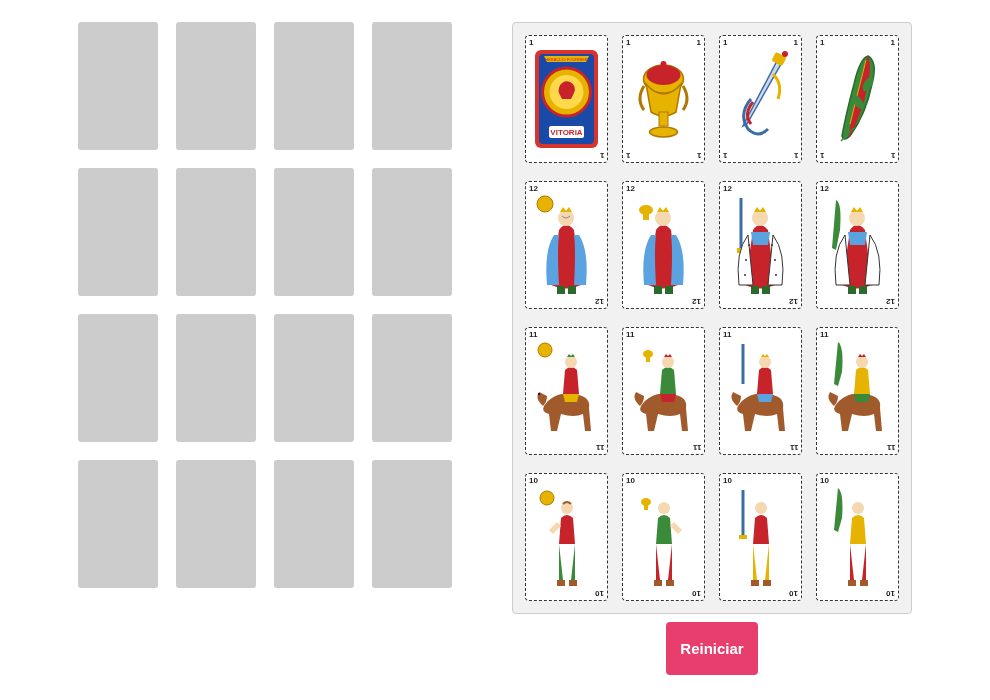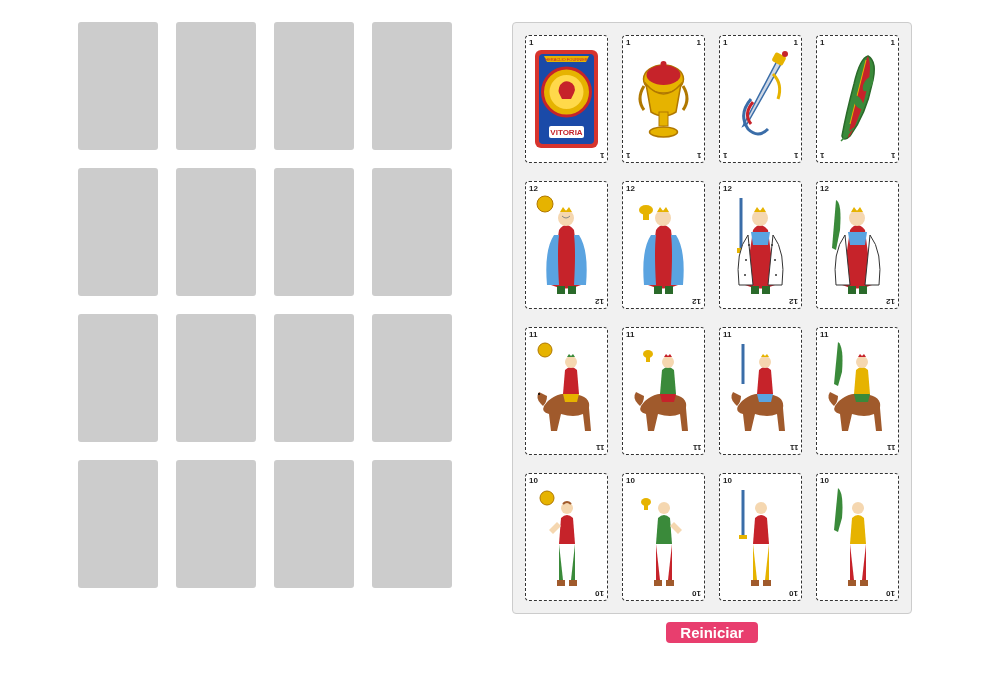--- a/index.html
+++ b/index.html
@@ -91,21 +91,21 @@
     display: block;
   }
   .controls {
     text-align: center;
     margin-top: 8px;
   }
   .btn-restart {
     background: #e83e6e;
     color: #fff;
     border: none;
-    padding: 2px 14px;
+    padding: 18px 14px;
     font-size: 15px;
     font-weight: bold;
     border-radius: 4px;
     cursor: pointer;
   }
 </style>
 </head>
 <body>
 
 <div class="game-container">

